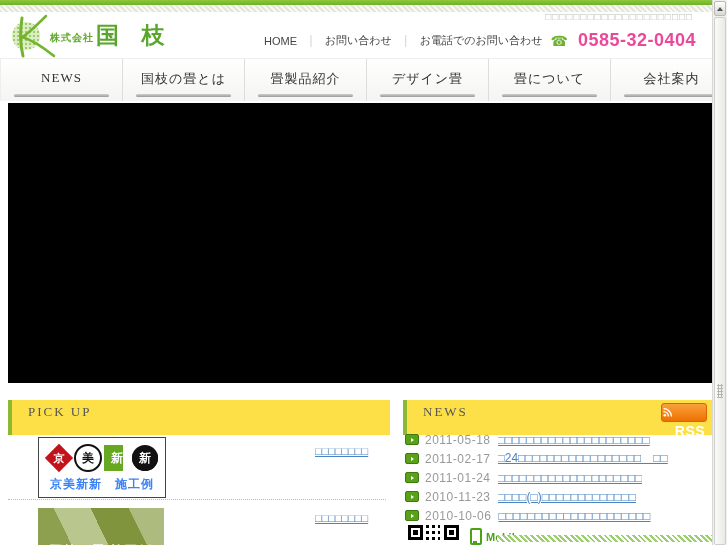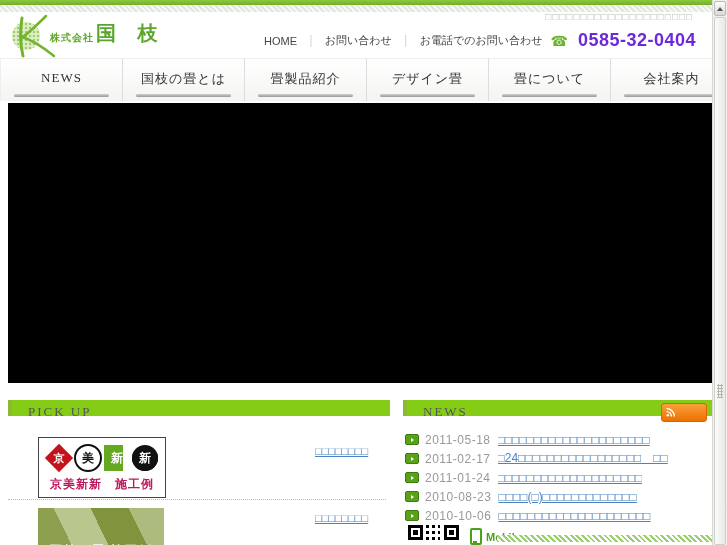--- a/index.html
+++ b/index.html
@@ -14,79 +14,79 @@
 
   
   .header{position:absolute;left:0;top:12px;width:713px;height:46px;background:#fff;}
   .logo{position:absolute;left:8px;top:2px;width:170px;height:44px;cursor:pointer;}
   .logo-circle{position:absolute;left:4px;top:8px;width:28px;height:28px;border-radius:50%;
     background-color:#dcedc4;
     background-image:radial-gradient(#9fcc6b 1px,transparent 1.2px);
     background-size:4px 4px;}
   .logo-k{position:absolute;left:0;top:0;}
   .logo-prefix{position:absolute;left:42px;top:17px;font-size:10px;font-weight:bold;color:#63a82e;letter-spacing:1px;}
-  .logo-name{position:absolute;left:88px;top:6px;font-size:20px;font-weight:bold;color:#5aa62c;letter-spacing:8px;white-space:nowrap;}
+  .logo-name{position:absolute;left:88px;top:6px;font-size:23px;font-weight:bold;color:#5aa62c;letter-spacing:8px;white-space:nowrap;}
 
   .tagline{position:absolute;right:20px;top:-1px;font-size:10px;color:#b9bdb4;letter-spacing:1px;white-space:nowrap;}
   .util-row{position:absolute;right:17px;top:18px;font-size:11px;color:#555;white-space:nowrap;display:flex;align-items:center;gap:8px;}
   .util-link{color:#444;text-decoration:none;cursor:pointer;}
   .util-sep{color:#bfcad4;font-size:12px;}
   .phone-icon{color:#6db32f;font-size:14px;margin-right:2px;}
-  .phone-number{color:#6d28d9;font-size:18px;font-weight:bold;letter-spacing:0.5px;}
+  .phone-number{color:#ec4899;font-size:18px;font-weight:bold;letter-spacing:0.5px;}
 
   
   .nav{position:absolute;left:0;top:58px;width:727px;height:42px;display:flex;border-top:1px solid #eee;}
   .nav-tab{position:relative;width:121px;height:42px;flex:0 0 auto;
     background:linear-gradient(#ffffff,#f4f4f2);
     border-right:1px solid #ddd;cursor:pointer;text-align:center;}
   .nav-tab:first-child{border-left:1px solid #eee;}
   .nav-tab .tab-label{display:block;margin-top:11px;font-family:"Liberation Serif",serif;
     font-size:13px;color:#333;letter-spacing:1px;}
   .nav-tab .tab-bar{position:absolute;left:11%;bottom:4px;width:78%;height:3px;border-radius:2px;
     background:linear-gradient(#cfcfcf,#9a9a9a);}
 
   
   .banner{position:absolute;left:8px;top:103px;width:705px;height:280px;background:#000;cursor:pointer;}
 
   
-  .sec-header{position:absolute;height:16px;background:#84cc16;border-left:4px solid #8cb832;}
+  .sec-header{position:absolute;height:35px;background:#fde047;border-left:4px solid #8cb832;}
   .sec-title{font-family:"Liberation Serif",serif;font-size:13px;color:#555;
     letter-spacing:2px;line-height:24px;padding-left:16px;}
 
   
   .pickup-header{left:8px;top:400px;width:378px;}
   .pickup-item-box{position:absolute;left:38px;top:437px;width:126px;height:59px;
     border:1px solid #444;background:#fff;cursor:pointer;}
   .marks-row{display:flex;justify-content:center;align-items:center;gap:2px;margin-top:6px;height:28px;}
   .mark{display:flex;align-items:center;justify-content:center;font-weight:bold;
     font-size:12px;line-height:1;flex:0 0 auto;}
   .mark-diamond{width:20px;height:20px;background:#c2131c;transform:rotate(45deg);margin:0 3px;}
   .mark-diamond span{transform:rotate(-45deg);color:#fff;font-size:11px;}
   .mark-circle{width:24px;height:24px;border-radius:50%;border:2px solid #111;color:#111;background:#fff;font-size:12px;}
   .mark-square{width:26px;height:26px;background:#67a822;color:#fff;
     box-shadow:inset -7px 0 0 #fff, inset -9px 0 0 #67a822;}
   .mark-black{width:26px;height:26px;border-radius:50%;background:#111;color:#fff;
     box-shadow:inset 0 -9px 0 #111;}
   .pickup-caption{text-align:center;font-family:"Liberation Serif",serif;font-weight:bold;
-    font-size:12px;color:#be185d;margin-top:4px;letter-spacing:1px;}
+    font-size:12px;color:#3b82f6;margin-top:4px;letter-spacing:1px;}
   .pickup-link{position:absolute;font-size:11px;color:#4a84c4;text-decoration:underline;cursor:pointer;}
   .pickup-sep{position:absolute;left:8px;top:499px;width:378px;border-top:1px dotted #b9b9b9;}
   .pickup-img2{position:absolute;left:38px;top:508px;width:126px;height:56px;cursor:pointer;
     background:
       linear-gradient(64deg, #8ca04f 0 28%, #b9c68e 28% 52%, #7f943d 52% 77%, #aebb7f 77%);
     background-color:#93a858;display:flex;align-items:flex-end;justify-content:center;}
   .pickup-img2 .img2-label{font-size:13px;font-weight:bold;color:#fff;
     text-shadow:1px 1px 1px #3a4a1a,-1px 1px 1px #3a4a1a;letter-spacing:1px;margin-bottom:4px;white-space:nowrap;}
 
   
   .news-header{left:403px;top:400px;width:306px;}
   .rss-button{position:absolute;right:6px;top:3px;width:44px;height:17px;border-radius:3px;
     background:linear-gradient(#f9a13c,#ee7101);border:1px solid #d96400;cursor:pointer;
     display:flex;align-items:center;justify-content:center;gap:3px;}
-  .rss-label{color:#fff;font-size:11px;font-weight:normal;letter-spacing:0.5px;margin-top:36px;}
+  .rss-label{color:#fff;font-size:14px;font-weight:bold;letter-spacing:0.5px;margin-top:36px;}
   .news-list{position:absolute;left:405px;top:430px;width:308px;}
   .news-row{position:relative;height:19px;white-space:nowrap;display:flex;align-items:center;}
   .news-bullet{width:12px;height:9px;background:#5aa11a;border:1px solid #3f7a10;border-radius:2px;
     display:inline-flex;align-items:center;justify-content:center;margin-right:6px;flex:0 0 auto;}
   .news-bullet::after{content:"";width:0;height:0;border-left:3px solid #fff;
     border-top:2px solid transparent;border-bottom:2px solid transparent;}
   .news-date{font-size:12px;color:#999;letter-spacing:0.5px;margin-right:7px;flex:0 0 auto;}
   .news-link{font-size:12px;color:#4a84c4;text-decoration:underline;cursor:pointer;overflow:hidden;}
 
   
@@ -230,21 +230,21 @@
       <span class="news-date">2011-02-17</span>
       <a class="news-link">□24□□□□□□□□□□□□□□□□□　□□</a>
     </div>
     <div class="news-row">
       <span class="news-bullet"></span>
       <span class="news-date">2011-01-24</span>
       <a class="news-link">□□□□□□□□□□□□□□□□□□□□</a>
     </div>
     <div class="news-row">
       <span class="news-bullet"></span>
-      <span class="news-date">2010-08-23</span>
+      <span class="news-date">2010-11-23</span>
       <a class="news-link">□□□□(□)□□□□□□□□□□□□□</a>
     </div>
     <div class="news-row">
       <span class="news-bullet"></span>
       <span class="news-date">2010-10-06</span>
       <a class="news-link">□□□□□□□□□□□□□□□□□□□□□</a>
     </div>
   </div>
 
   <div class="qr-code">

